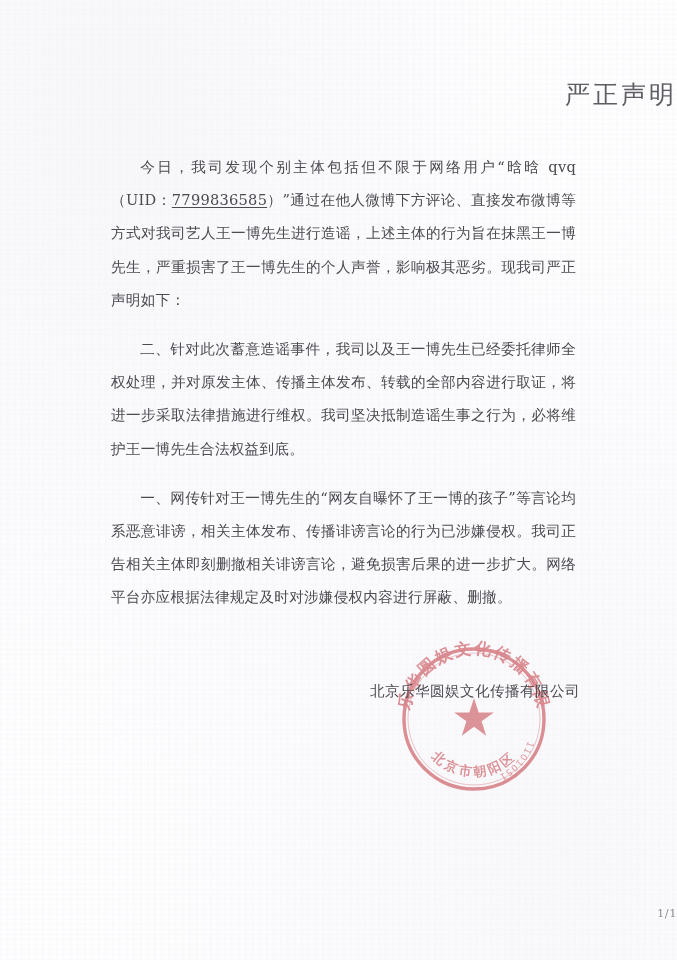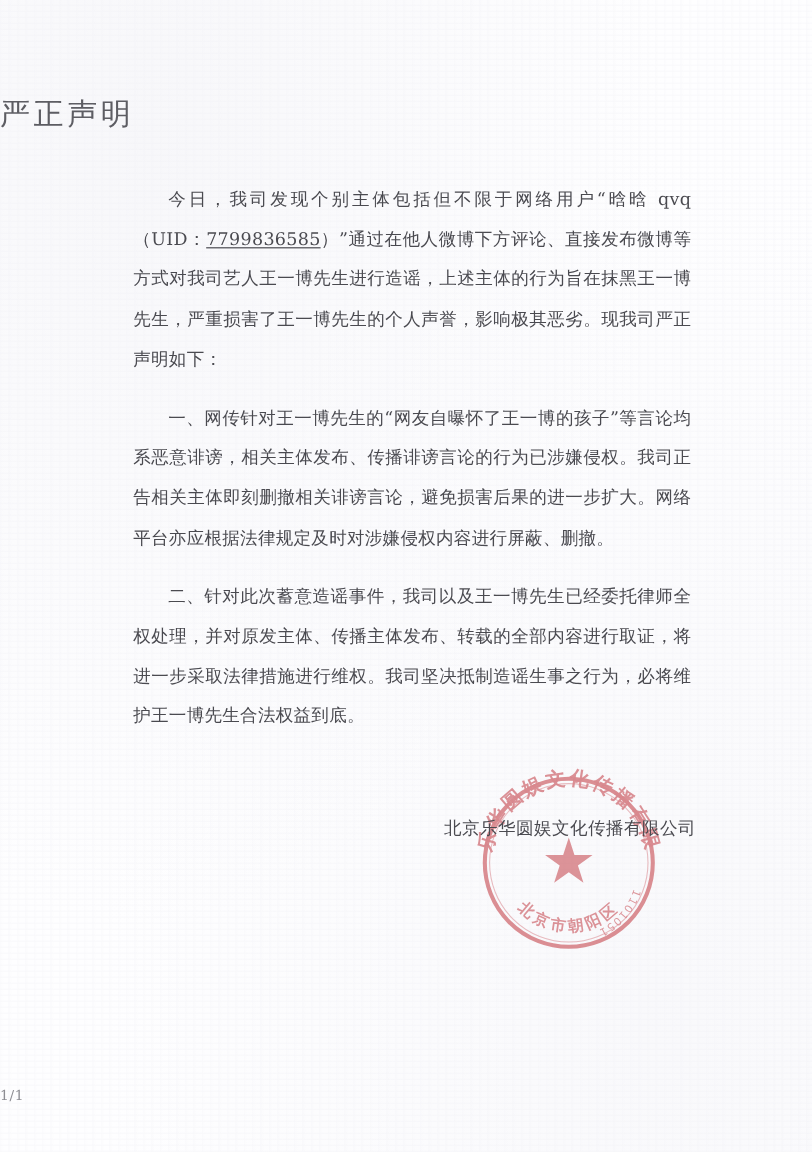--- a/index.html
+++ b/index.html
@@ -36,21 +36,21 @@
       repeating-linear-gradient(0deg, rgba(238,238,243,0.55) 0px, rgba(255,255,255,0) 2px, rgba(255,255,255,0) 5px),
       repeating-linear-gradient(90deg, rgba(240,240,245,0.5) 0px, rgba(255,255,255,0) 3px, rgba(255,255,255,0) 7px);
   }
 
   
   .doc-title {
     position: absolute;
     left: 0;
     right: 0;
     top: 78px;
-    text-align: left;
+    text-align: right;
     font-size: 25px;
     letter-spacing: 3px;
     color: #5d5d63;
     font-weight: 400;
     font-family: "DejaVu Serif", "Liberation Serif", serif;
   }
 
   
   .body-block {
     position: absolute;
@@ -114,43 +114,43 @@
     pointer-events: none;
   }
   .seal svg { display: block; width: 100%; height: 100%; }
 
   
   .page-footer {
     position: absolute;
     left: 0;
     right: 0;
     top: 906px;
-    text-align: left;
+    text-align: right;
     font-size: 11.5px;
     color: #8d8d93;
     letter-spacing: 0.5px;
     font-family: "DejaVu Serif", "Liberation Serif", serif;
   }
 </style>
 </head>
 <body>
 
 <div class="page">
 
   <div class="paper-texture"></div>
 
   <div class="doc-title">严正声明</div>
 
   <div class="body-block">
 
     <p class="para"><span>今日，我司发现个别主体包括但不限于网络用户“晗晗 qvq（UID：</span><span class="uid-number">7799836585</span><span>）”通过在他人微博下方评论、直接发布微博等方式对我司艺人王一博先生进行造谣，上述主体的行为旨在抹黑王一博先生，严重损害了王一博先生的个人声誉，影响极其恶劣。现我司严正声明如下：</span></p>
 
+    <p class="para gap-top">二、针对此次蓄意造谣事件，我司以及王一博先生已经委托律师全权处理，并对原发主体、传播主体发布、转载的全部内容进行取证，将进一步采取法律措施进行维权。我司坚决抵制造谣生事之行为，必将维护王一博先生合法权益到底。</p>
+
     <p class="para gap-top">一、网传针对王一博先生的“网友自曝怀了王一博的孩子”等言论均系恶意诽谤，相关主体发布、传播诽谤言论的行为已涉嫌侵权。我司正告相关主体即刻删撤相关诽谤言论，避免损害后果的进一步扩大。网络平台亦应根据法律规定及时对涉嫌侵权内容进行屏蔽、删撤。</p>
-
-    <p class="para gap-top">二、针对此次蓄意造谣事件，我司以及王一博先生已经委托律师全权处理，并对原发主体、传播主体发布、转载的全部内容进行取证，将进一步采取法律措施进行维权。我司坚决抵制造谣生事之行为，必将维护王一博先生合法权益到底。</p>
 
 
   </div>
 
   <div class="seal">
     <svg viewBox="0 0 170 170" xmlns="http://www.w3.org/2000/svg">
       <defs>
         <path id="sealArcTop" d="M 20,85 A 65,65 0 0 1 150,85" fill="none"></path>
         <path id="sealArcBottom" d="M 28,85 A 57,57 0 0 0 142,85" fill="none"></path>
         <path id="sealArcNum" d="M 140,104 A 58,58 0 0 1 112,140" fill="none"></path>

